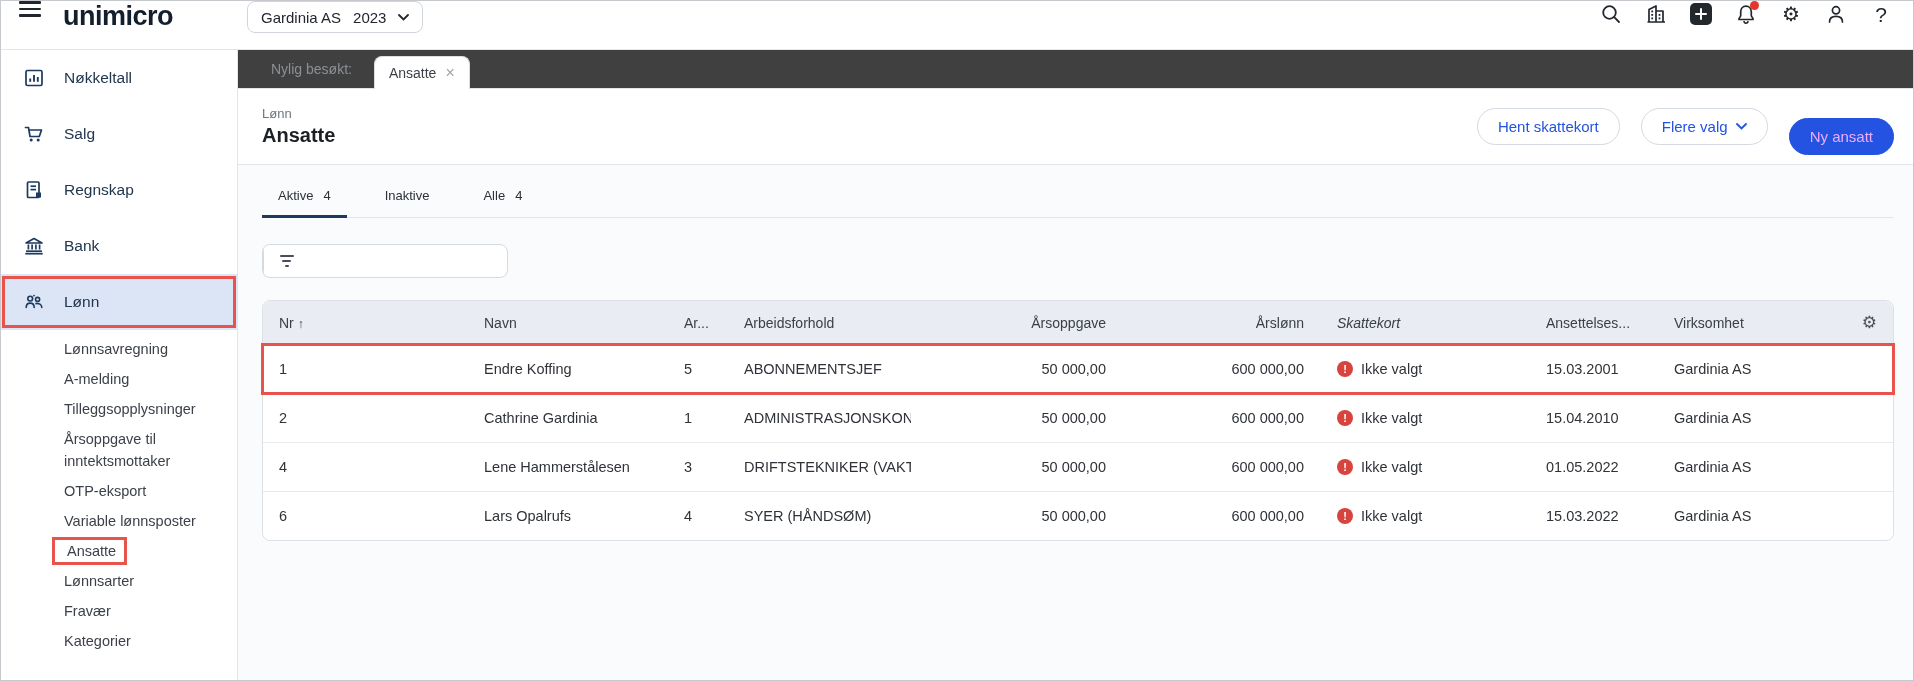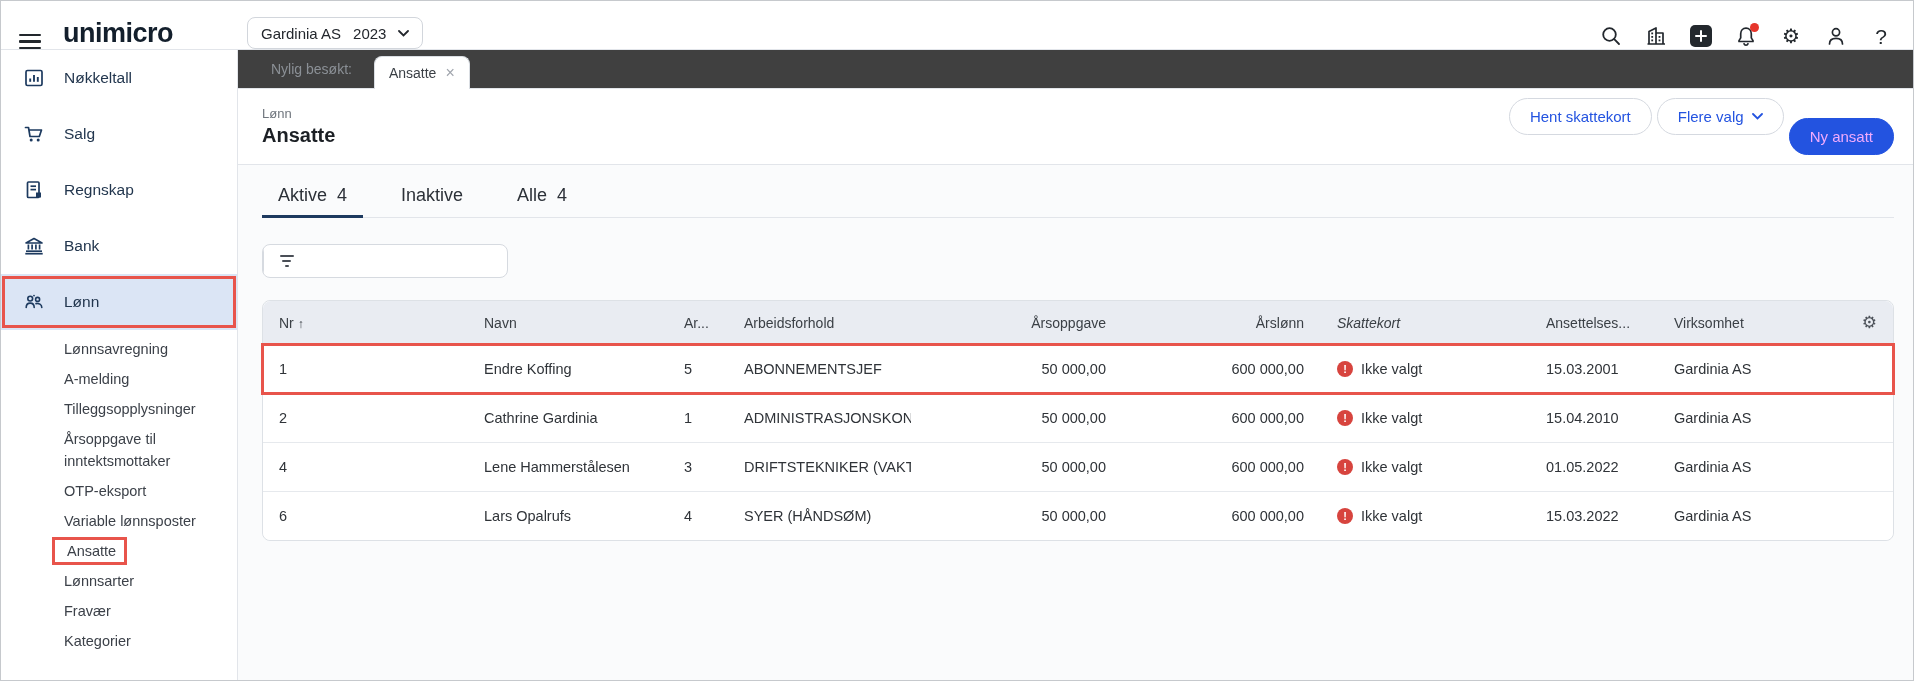--- a/index.html
+++ b/index.html
@@ -2,21 +2,21 @@
 <html lang="no"><head>
 <meta charset="utf-8">
 <title>unimicro</title>
 <style>
   * { margin:0; padding:0; box-sizing:border-box; }
   html,body { width:1914px; height:681px; }
   body { font-family:"Liberation Sans", sans-serif; background:#fff; color:#2f3338; overflow:hidden; }
   .window { width:1914px; height:681px; border:1px solid #c6c9cd; display:flex; flex-direction:column; background:#fff; }
 
   
-  .topbar { height:49px; flex:0 0 49px; display:flex; align-items:flex-end; border-bottom:1px solid #e2e5ea; padding:0 19px 0 18px; background:#fff; }
+  .topbar { height:49px; flex:0 0 49px; display:flex; align-items:flex-start; border-bottom:1px solid #e2e5ea; padding:0 19px 0 18px; background:#fff; }
   .hamburger { width:22px; display:flex; flex-direction:column; gap:4px; cursor:pointer; margin-right:22px; }
   .hamburger span { display:block; height:2.5px; background:#22272d; border-radius:1px; }
   .logo { font-size:27px; font-weight:bold; letter-spacing:-0.5px; color:#131f2c; margin-right:74px; }
   .company-select { height:32px; border:1px solid #d2d6dc; border-radius:8px; display:flex; align-items:center; gap:12px; padding:0 13px; font-size:15px; color:#23272d; cursor:pointer; background:#fff; }
   .topbar-right { margin-left:auto; display:flex; align-items:center; gap:19px; }
   .tb-icon { width:26px; height:26px; display:flex; align-items:center; justify-content:center; cursor:pointer; position:relative; }
   .tb-icon svg { display:block; }
   .plus-box { width:22px; height:22px; background:#23282d; border-radius:5px; display:flex; align-items:center; justify-content:center; }
   .badge-dot { position:absolute; top:0; right:0; width:9px; height:9px; border-radius:50%; background:#e6352b; }
   .glyph-icon { font-size:20px; color:#23282d; line-height:1; }
@@ -40,29 +40,29 @@
 
   .tabstrip { height:39px; flex:0 0 39px; display:flex; align-items:flex-end; border-bottom:1px solid #e2e5ea; background:#404040; padding-left:33px; }
   .recent-label { font-size:14px; color:#8b9096; padding-bottom:11px; margin-right:22px; }
   .recent-tab { height:33px; margin-bottom:-1px; background:#fff; border:1px solid #dadee3; border-bottom:none; border-radius:8px 8px 0 0; display:flex; align-items:center; gap:9px; padding:0 14px; font-size:14px; color:#3a3f45; cursor:pointer; }
   .tab-close { color:#a0a5ad; font-size:16px; cursor:pointer; }
 
   .pagehead { height:76px; flex:0 0 76px; background:#fff; border-bottom:1px solid #e2e5ea; display:flex; align-items:center; padding:0 19px 0 24px; }
   .titles { display:flex; flex-direction:column; gap:3px; }
   .breadcrumb { font-size:13px; color:#70767e; }
   .page-title { font-size:20px; font-weight:bold; color:#1c2025; }
-  .head-actions { margin-left:auto; display:flex; align-items:flex-start; gap:5px; }
+  .head-actions { margin-left:auto; display:flex; align-items:center; gap:21px; }
   .btn { height:37px; border-radius:19px; font-size:15px; display:inline-flex; align-items:center; gap:8px; padding:0 20px; cursor:pointer; font-family:inherit; }
   .btn.outline { background:#fff; border:1px solid #d5d9e0; color:#2353e0; }
   .btn.primary { background:#2353e0; border:1px solid #2353e0; color:#f0abfc;margin-top:20px; }
 
   .content { flex:1; background:#fafbfc; padding:0 19px 0 24px; min-height:0; }
 
   .viewtabs { display:flex; align-items:stretch; border-bottom:1px solid #e2e5ea; padding-top:10px; height:53px; }
-  .viewtab { display:flex; align-items:center; gap:10px; padding:0 16px; margin-right:22px; font-size:18px; color:#2c3138; cursor:pointer; border-bottom:3px solid transparent; margin-bottom:-1px; }
+  .viewtab { display:flex; align-items:center; gap:10px; padding:0 16px; margin-right:22px; font-size:13px; color:#2c3138; cursor:pointer; border-bottom:3px solid transparent; margin-bottom:-1px; }
   .viewtab.active { border-bottom-color:#1e3a5f; }
   .viewtab .count { color:#2c3138; }
 
   .searchrow { margin-top:26px; display:flex; }
   .search-control { width:246px; height:34px; background:#fff; border:1px solid #d6dae0; border-radius:8px; display:flex; overflow:hidden; }
   .search-control input { flex:1; border:none; outline:none; padding:0 12px; font-size:15px; font-family:inherit; color:#2f3338; background:transparent; }
   .search-control input::placeholder { color:#8d939c; }
   .filter-btn { width:46px; border-left:1px solid #d6dae0; display:flex; align-items:center; justify-content:center; cursor:pointer; flex-direction:column; gap:3px; }
   .filter-btn i { display:block; height:2px; background:#4a4f57; border-radius:1px; }
   .filter-btn i:nth-child(1){ width:14px; } .filter-btn i:nth-child(2){ width:9px; } .filter-btn i:nth-child(3){ width:4px; }

